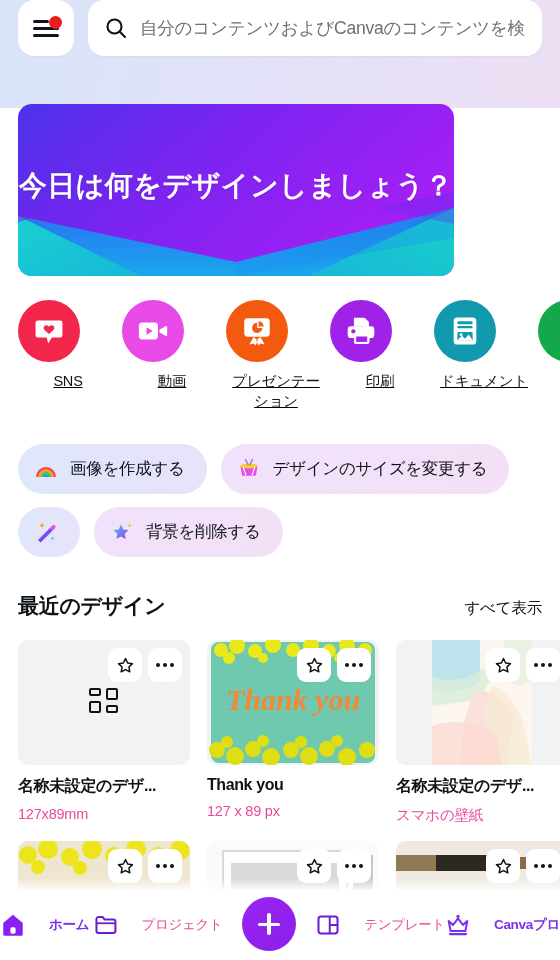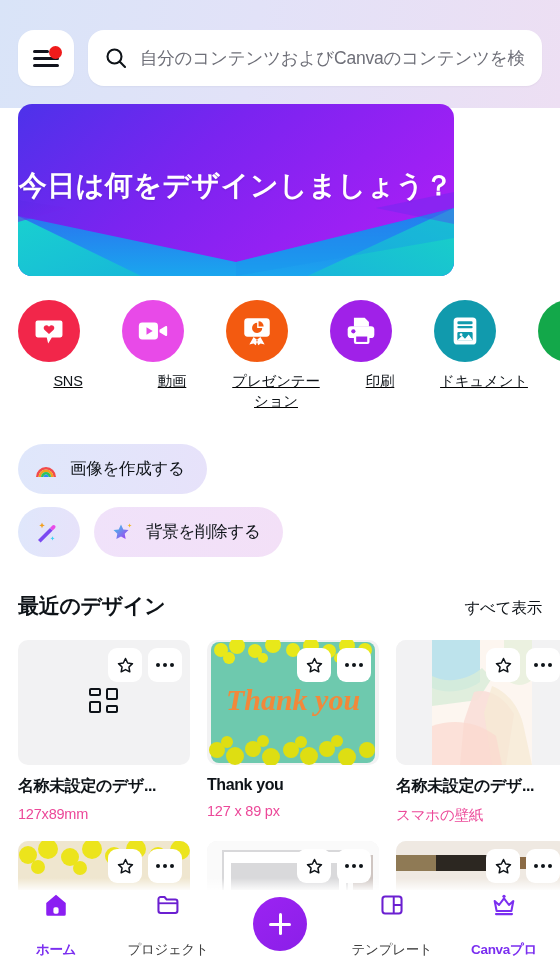--- a/index.html
+++ b/index.html
@@ -18,21 +18,21 @@
 
   
   .top-bg {
     position: absolute; top: 0; left: 0;
     width: 560px; height: 108px;
     background: linear-gradient(100deg, #d9e4f8 0%, #e2e2f8 45%, #eddff3 100%);
   }
   .topbar {
     position: absolute; top: 0; left: 0;
     width: 560px; height: 86px;
-    display: flex; align-items: flex-end;
+    display: flex; align-items: flex-start;
     padding: 0 18px;
     gap: 14px;
   }
   .menu-btn {
     position: relative;
     width: 56px; height: 56px;
     background: #ffffff;
     border-radius: 16px;
     flex: 0 0 56px;
     display: flex; align-items: center; justify-content: center;
@@ -213,25 +213,25 @@
   }
   .bottomnav {
     position: absolute; bottom: 0; left: 0;
     width: 560px; height: 70px;
     background: #ffffff;
     display: flex; align-items: center;
     z-index: 10;
   }
   .nav-item {
     flex: 1 1 0;
-    display: flex; flex-direction: column; align-items: center; justify-content: flex-start;
+    display: flex; flex-direction: row; align-items: center; justify-content: flex-start;
     gap: 23px;
   }
   .nav-item svg { width: 26px; height: 26px; display: block; }
-  .nav-label { font-size: 13.5px; color: #404040; letter-spacing: -0.3px; white-space: nowrap; }
+  .nav-label { font-size: 13.5px; color: #ec4899; letter-spacing: -0.3px; white-space: nowrap; }
   .nav-label.active { color: #7b2ff0; font-weight: bold; }
   .nav-label.pro { color: #7b2ff0; font-weight: bold; }
   .fab-slot { flex: 1 1 0; display: flex; align-items: center; justify-content: center; }
   .fab {
     width: 54px; height: 54px; border-radius: 50%;
     background: #a21ff0;
     background: linear-gradient(145deg,#9b23f2,#8b1fe8);
     display: flex; align-items: center; justify-content: center;
     margin-bottom: 2px;
   }
@@ -378,20 +378,31 @@
         <span class="chip-emoji">
           <svg viewBox="0 0 24 24">
             <path d="M2 20a10 10 0 0 1 20 0h-2.5a7.5 7.5 0 0 0-15 0z" fill="#f24a4a"></path>
             <path d="M4.5 20a7.5 7.5 0 0 1 15 0H17a5 5 0 0 0-10 0z" fill="#f2a01f"></path>
             <path d="M7 20a5 5 0 0 1 10 0h-2.5a2.5 2.5 0 0 0-5 0z" fill="#2fc45a"></path>
             <path d="M9.5 20a2.5 2.5 0 0 1 5 0z" fill="#2f8ef2"></path>
           </svg>
         </span>
         <span>画像を作成する</span>
       </div>
+      <div class="chip chip-pink">
+        <span class="chip-emoji">
+          <svg viewBox="0 0 24 24">
+            <path d="M3.5 9h17l-1.4 8.4a1.6 1.6 0 0 1-1.6 1.3H6.5a1.6 1.6 0 0 1-1.6-1.3z" fill="#e84ae8"></path>
+            <ellipse cx="12" cy="9" rx="8.5" ry="2.6" fill="#f2cf2a"></ellipse>
+            <path d="M6 9.6l3 8.6M18 9.6l-3 8.6" stroke="#fff" stroke-width="1.2"></path>
+            <path d="M8.5 2.5l2.5 5M15.5 2.5l-2.5 5" stroke="#9a6ef0" stroke-width="1.4" stroke-linecap="round"></path>
+          </svg>
+        </span>
+        <span>デザインのサイズを変更する</span>
+      </div>
     </div>
     <div class="chip-row">
       <div class="chip chip-blue">
         <span class="chip-emoji">
           <svg viewBox="0 0 24 24">
             <path d="M4 20l12-12 2.6 2.6-12 12z" fill="#7b4af2"></path>
             <path d="M16 8l2.6 2.6 2.4-2.4a1.8 1.8 0 0 0-2.6-2.6z" fill="#e84ae8"></path>
             <path d="M8 2.6l.8 2 2 .8-2 .8-.8 2-.8-2-2-.8 2-.8z" fill="#f2a01f"></path>
             <path d="M18.5 16.2l.6 1.5 1.5.6-1.5.6-.6 1.5-.6-1.5-1.5-.6 1.5-.6z" fill="#3ad0f2"></path>
           </svg>

